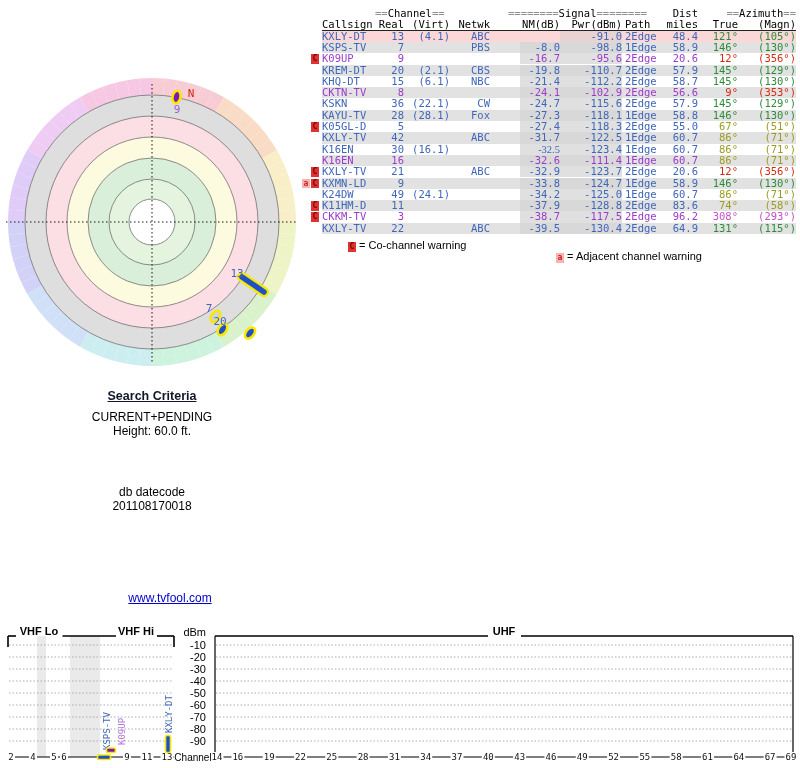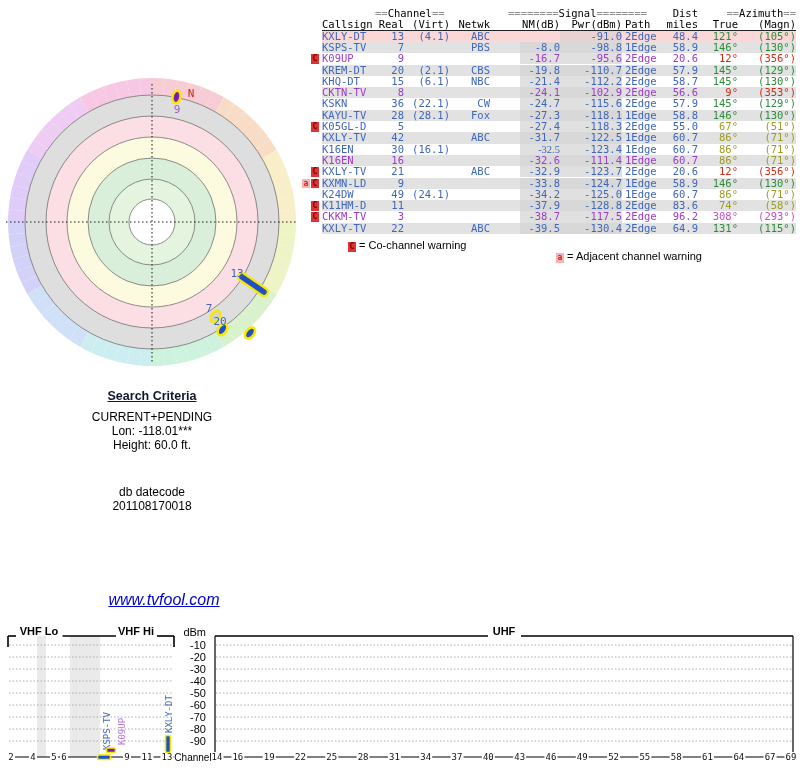--- a/index.html
+++ b/index.html
@@ -7,21 +7,21 @@
         font-family:"Liberation Sans",sans-serif;}
   .abs{position:absolute;}
   .ctr{text-align:center;}
   
   #polar-title{left:0;top:40;width:305px;font-size:15px;font-weight:bold;color:#000;}
   #polar-north{left:0;top:66;width:305px;font-size:11px;color:#000;}
   
   #search-head{left:27px;top:389px;width:250px;font-size:12.5px;font-weight:bold;text-decoration:underline;color:#0f172a;}
   #search-lines{left:27px;top:410px;width:250px;font-size:12px;line-height:14px;color:#000;}
   #db-block{left:27px;top:486px;width:250px;font-size:12px;line-height:13.5px;color:#000;}
-  #site-link{left:39px;top:591px;width:250px;font-size:16px;font-style:italic;}
+  #site-link{left:45px;top:591px;width:250px;font-size:12px;}
   #site-link a{color:#0000cc;text-decoration:underline;cursor:pointer;}
   #tbl{left:0;top:0;width:732px;height:260px;}
   .ghead,.chead{position:absolute;font-family:"DejaVu Sans Mono",monospace;font-size:10.5px;line-height:11.3px;white-space:pre;color:#000;}
   .ghead .eq{color:#909090;}
   #head-underline{position:absolute;left:322px;top:30px;width:474px;border-bottom:1px solid #222;height:0;}
   .trow{position:absolute;left:322px;width:474px;height:11.3px;}
   .trow.odd{background:#ffffff;}
   .trow.even{background:#e2e2e2;}
   .trow.hl{background:#fbd7d7;}
   .cell{position:absolute;top:0;height:11.3px;font-family:"DejaVu Sans Mono",monospace;
@@ -141,21 +141,20 @@
       <ellipse cx="250" cy="333" rx="4" ry="6.3" fill="#1e50c8" stroke="#f8e800" stroke-width="2.6" transform="rotate(40 250 333)"></ellipse>
       <text x="177" y="113" fill="#9a5fd0" font-size="11" text-anchor="middle">9</text>
       <text x="237" y="277" fill="#3f66b8" font-size="11" text-anchor="middle">13</text>
       <text x="209" y="312" fill="#3f66b8" font-size="11" text-anchor="middle">7</text>
       <text x="220" y="325" fill="#3f66b8" font-size="11" text-anchor="middle">20</text>
     </svg>
 
   <div id="search-head" class="abs ctr">Search Criteria</div>
   <div id="search-lines" class="abs ctr">
     <div>CURRENT+PENDING</div>
-    <div>Lon: -118.01***</div>
     <div>Height: 60.0 ft.</div>
   </div>
   <div id="db-block" class="abs ctr">
     <div>db datecode</div>
     <div>201108170018</div>
   </div>
   <div id="site-link" class="abs ctr">
     <a>www.tvfool.com</a>
   </div>
 

